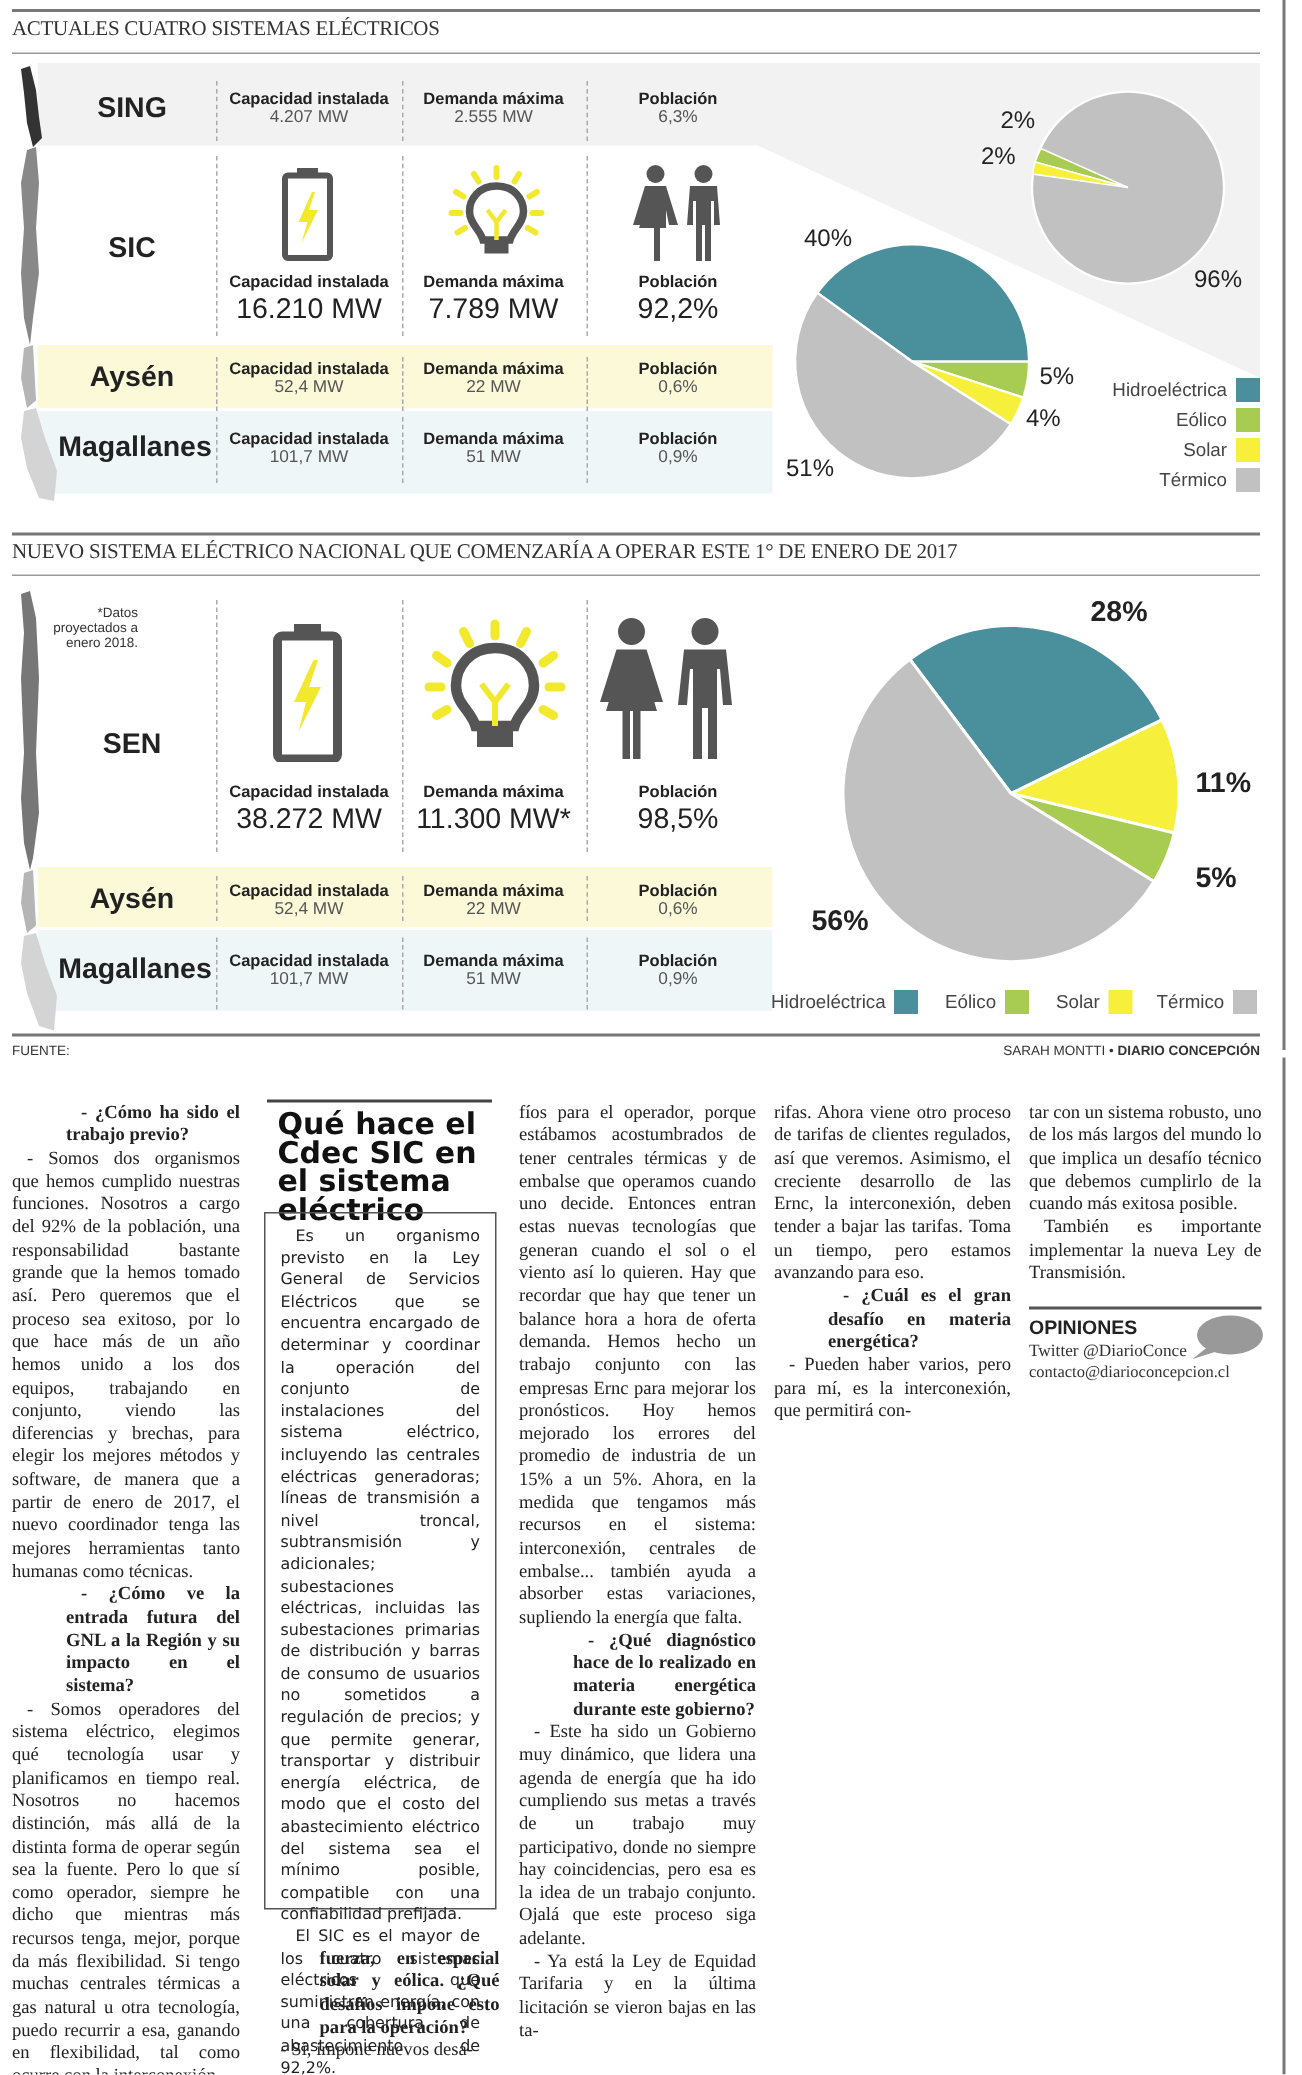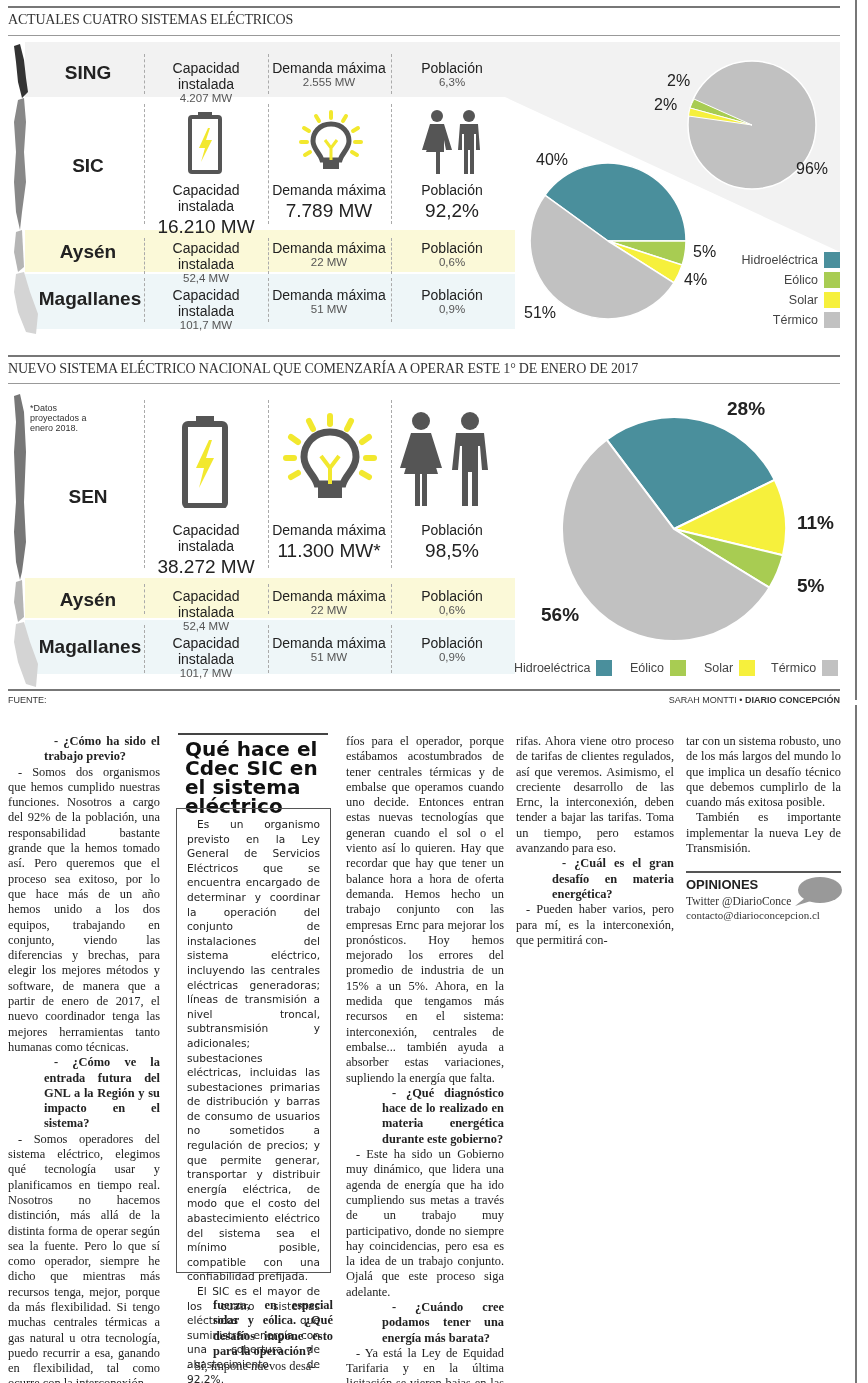--- a/index.html
+++ b/index.html
@@ -4,21 +4,21 @@
 <style>
   * { box-sizing: border-box; margin: 0; padding: 0; }
   body { width: 868px; height: 1383px; background: #fff; font-family: "Liberation Sans", sans-serif; color: #222; position: relative; overflow: hidden; }
   .abs { position: absolute; }
   .rule { position: absolute; left: 8px; width: 832px; height: 2px; background: #777; }
   .rule.thin { height: 1px; background: #999; }
   .vrule { position: absolute; left: 855px; width: 2px; background: #777; }
   .section-title { position: absolute; left: 8px; font-family: "Liberation Serif", serif; font-size: 14px; color: #333; letter-spacing: -0.2px; }
   .sys-name { position: absolute; font-weight: bold; font-size: 19px; color: #222; text-align: center; }
   .cell { position: absolute; text-align: center; width: 120px; }
-  .cell .lbl { font-weight: normal; font-size: 14px; color: #222; display: block; }
+  .cell .lbl { font-weight: bold; font-size: 11px; color: #222; display: block; }
   .cell .val { font-size: 11.5px; color: #555; display: block; line-height: 13px; }
   .cell .big { font-size: 19px; color: #222; display: block; margin-top: 2px; }
   .dash { position: absolute; width: 0; border-left: 1px dashed #aaa; }
   .pct { position: absolute; font-size: 16px; color: #222; }
   .pct.b { font-weight: bold; font-size: 19px; }
   .legend-item { position: absolute; font-size: 12.5px; color: #444; display: flex; align-items: center; gap: 6px; }
   .sw { display: inline-block; width: 16px; height: 16px; }
   .col { position: absolute; font-family: "Liberation Serif", serif; font-size: 12.4px; line-height: 15.3px; color: #222; text-align: justify; }
   .col p { text-indent: 10px; }
   .col .q { font-weight: bold; margin-left: 36px; }
@@ -147,21 +147,21 @@
 
 <svg class="abs" style="left:680px; top:55px;" width="144" height="144">
   <g transform="translate(72,70)">
     <circle r="64" fill="#c1c1c1" stroke="#fff" stroke-width="1.5"></circle>
     <path d="M0,0 L-62,-17 A64,64 0 0 1 -58,-26 Z" fill="#a8cc52" stroke="#fff" stroke-width="1"></path>
     <path d="M0,0 L-63.5,-9 A64,64 0 0 1 -62,-17 Z" fill="#f6f03c" stroke="#fff" stroke-width="1"></path>
   </g>
 </svg>
 <div class="pct" style="left:667px; top:72px;">2%</div>
 <div class="pct" style="left:654px; top:96px;">2%</div>
-<div class="pct" style="left:796px; top:160px;">96%</div>
+<div class="pct" style="left:796px; top:178px;">96%</div>
 
 <svg class="abs" style="left:525px; top:158px;" width="170" height="170">
   <g transform="translate(83,83)">
     <circle r="78" fill="#c1c1c1"></circle>
 
     <path d="M0,0 L78,0 A78,78 0 0 0 -63.1,-45.8 Z" fill="#4a8f9c" stroke="#fff" stroke-width="1.5"></path>
 
     <path d="M0,0 L78,0 A78,78 0 0 1 74.2,24.1 Z" fill="#a8cc52" stroke="#fff" stroke-width="1.5"></path>
 
     <path d="M0,0 L74.2,24.1 A78,78 0 0 1 65.9,41.8 Z" fill="#f6f03c" stroke="#fff" stroke-width="1.5"></path>
@@ -197,21 +197,21 @@
 <svg class="abs" style="left:25px; top:578px;" width="490" height="100">
   <rect x="0" y="0" width="490" height="40" fill="#fbf9d8"></rect>
   <rect x="0" y="42" width="490" height="54" fill="#eef6f8"></rect>
 </svg>
 
 <svg class="abs" style="left:8px; top:392px;" width="40" height="300">
   <path d="M6,4 L12,2 L16,20 L18,60 L16,110 L18,150 L14,180 L12,188 L8,170 L6,140 L8,110 L6,60 L8,30 Z" fill="#777"></path>
   <path d="M8,190 L14,188 L16,225 L10,230 L6,210 Z" fill="#b5b5b5"></path>
   <path d="M8,232 L16,230 L22,250 L30,272 L28,295 L18,292 L10,270 L6,250 Z" fill="#d4d4d4"></path>
 </svg>
-<div class="abs small" style="left:30px; top:403px; width:62px; text-align:left; line-height:10px;">*Datos proyectados a enero 2018.</div>
+<div class="abs small" style="left:30px; top:403px; width:62px; text-align:right; line-height:10px;">*Datos proyectados a enero 2018.</div>
 
 <div class="dash" style="left:144px; top:400px; height:168px;"></div>
 <div class="dash" style="left:268px; top:400px; height:168px;"></div>
 <div class="dash" style="left:391px; top:400px; height:168px;"></div>
 <div class="dash" style="left:144px; top:584px; height:30px;"></div>
 <div class="dash" style="left:268px; top:584px; height:30px;"></div>
 <div class="dash" style="left:391px; top:584px; height:30px;"></div>
 <div class="dash" style="left:144px; top:625px; height:48px;"></div>
 <div class="dash" style="left:268px; top:625px; height:48px;"></div>
 <div class="dash" style="left:391px; top:625px; height:48px;"></div>
@@ -341,21 +341,20 @@
 
 <div class="col" style="left:177px; top:1298px; width:156px;">
   <p class="q" style="text-indent:0;">fuerza, en especial solar y eólica. ¿Qué desafíos impone esto para la operación?</p>
   <p>- Sí, impone nuevos desa-</p>
 </div>
 
 <div class="col" style="left:346px; top:734px; width:158px;">
   <p style="text-indent:0;">fíos para el operador, porque estábamos acostumbrados de tener centrales térmicas y de embalse que operamos cuando uno decide. Entonces entran estas nuevas tecnologías que generan cuando el sol o el viento así lo quieren. Hay que recordar que hay que tener un balance hora a hora de oferta demanda. Hemos hecho un trabajo conjunto con las empresas Ernc para mejorar los pronósticos. Hoy hemos mejorado los errores del promedio de industria de un 15% a un 5%. Ahora, en la medida que tengamos más recursos en el sistema: interconexión, centrales de embalse... también ayuda a absorber estas variaciones, supliendo la energía que falta.</p>
   <p class="q">- ¿Qué diagnóstico hace de lo realizado en materia energética durante este gobierno?</p>
   <p>- Este ha sido un Gobierno muy dinámico, que lidera una agenda de energía que ha ido cumpliendo sus metas a través de un trabajo muy participativo, donde no siempre hay coincidencias, pero esa es la idea de un trabajo conjunto. Ojalá que este proceso siga adelante.</p>
-  <p class="q">- ¿Cuándo cree podamos tener una energía más barata?</p>
   <p>- Ya está la Ley de Equidad Tarifaria y en la última licitación se vieron bajas en las ta-</p>
 </div>
 
 <div class="col" style="left:516px; top:734px; width:158px;">
   <p style="text-indent:0;">rifas. Ahora viene otro proceso de tarifas de clientes regulados, así que veremos. Asimismo, el creciente desarrollo de las Ernc, la interconexión, deben tender a bajar las tarifas. Toma un tiempo, pero estamos avanzando para eso.</p>
   <p class="q">- ¿Cuál es el gran desafío en materia energética?</p>
   <p>- Pueden haber varios, pero para mí, es la interconexión, que permitirá con-</p>
 </div>
 
 <div class="col" style="left:686px; top:734px; width:155px;">

